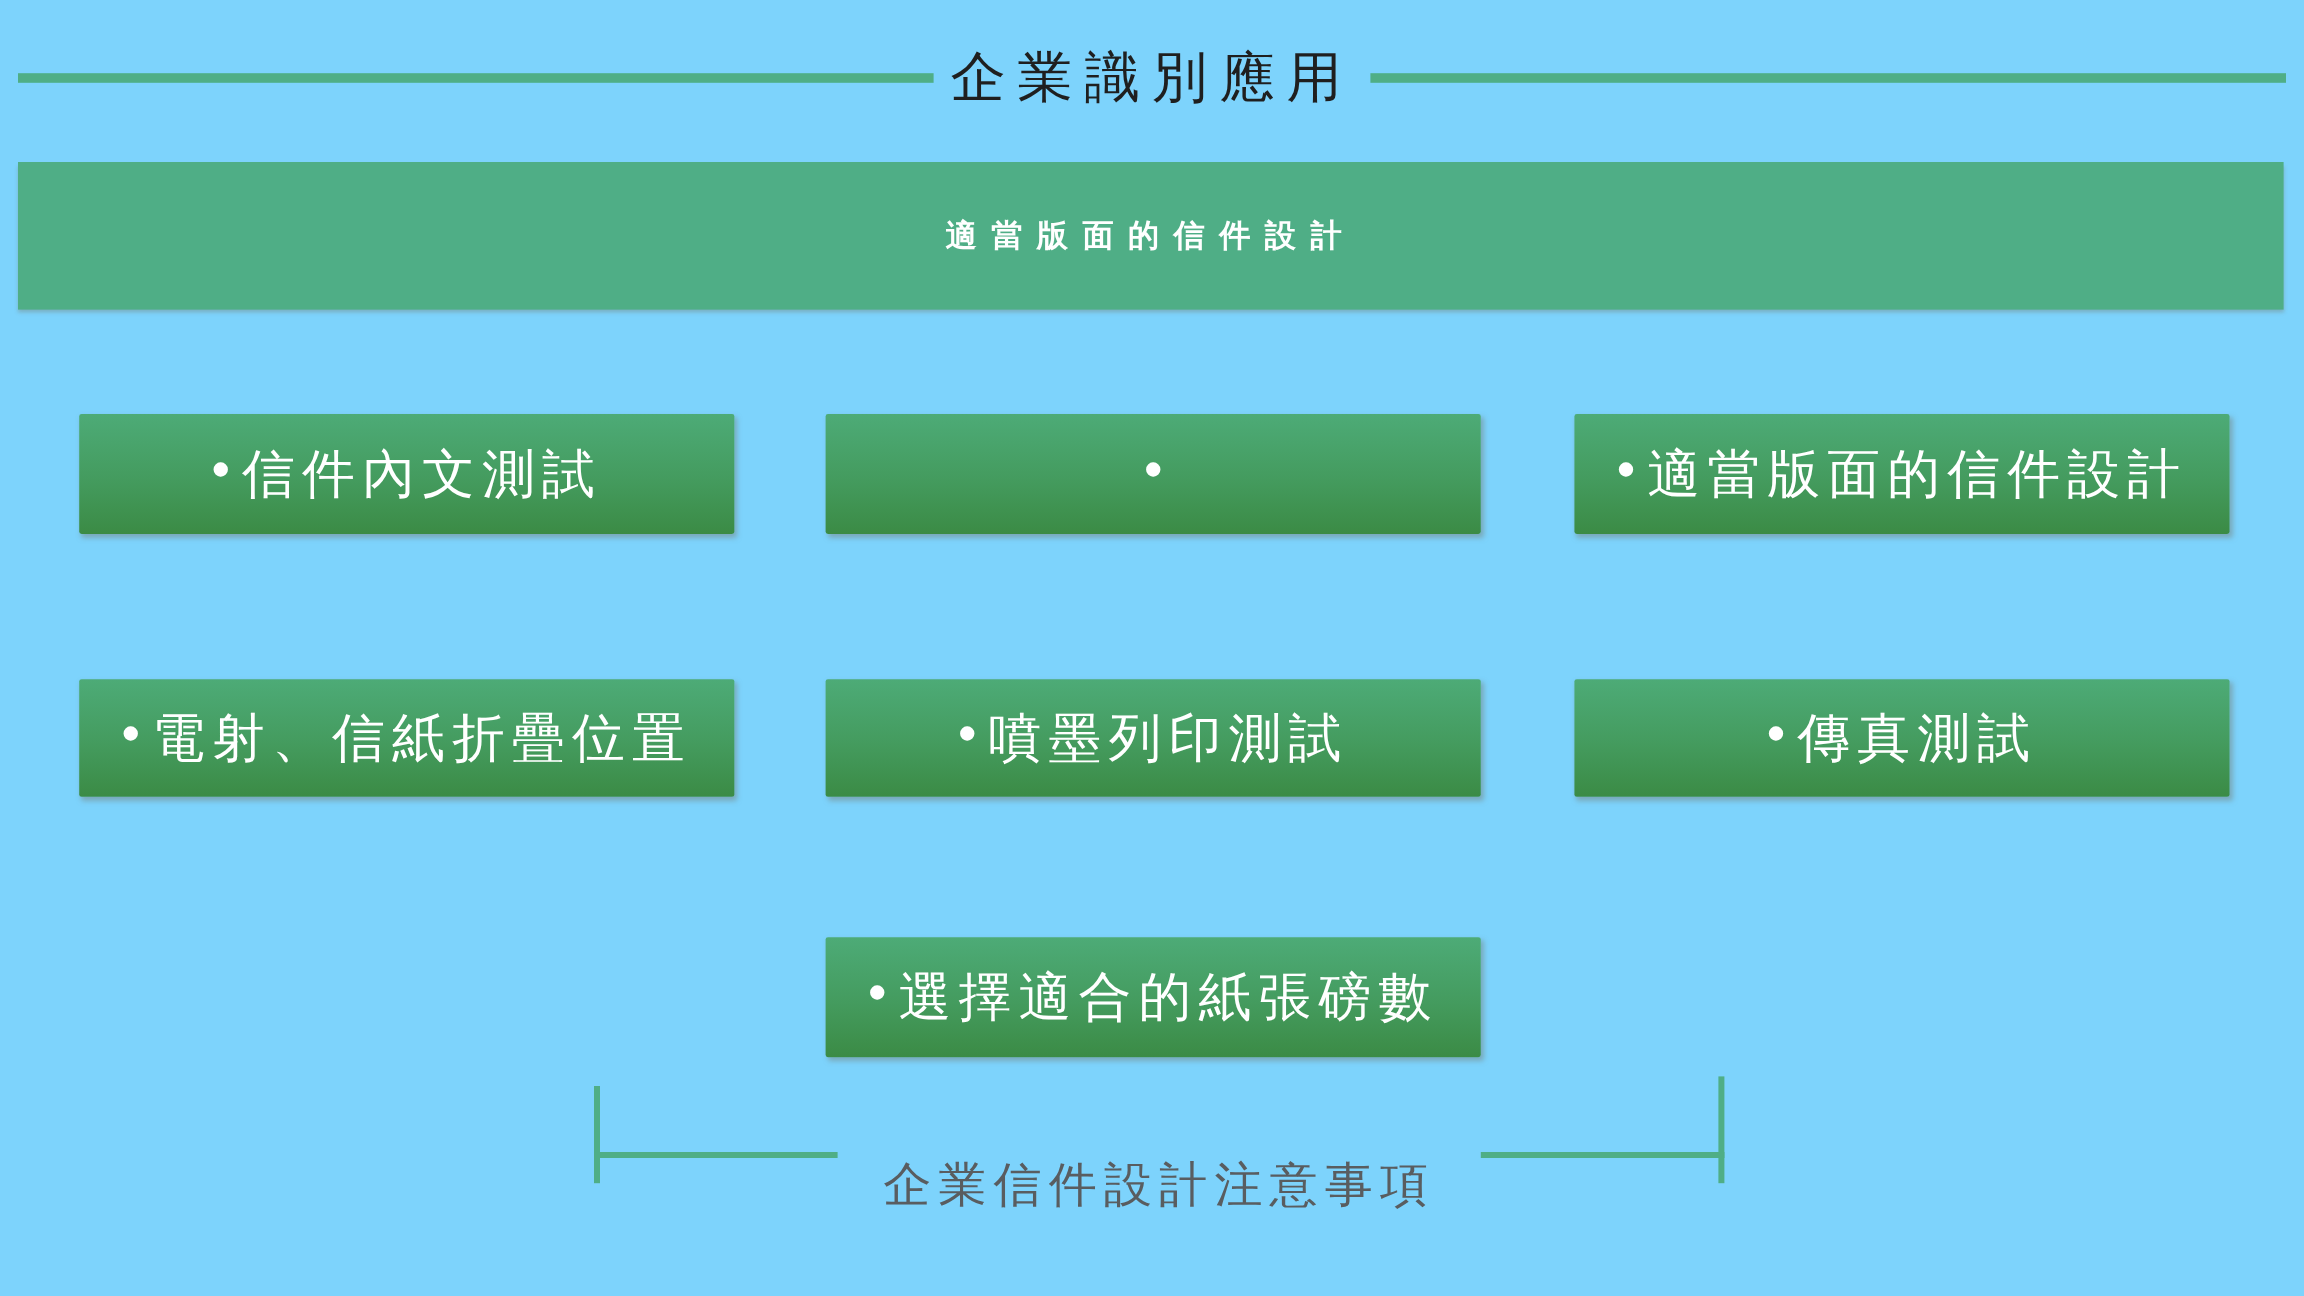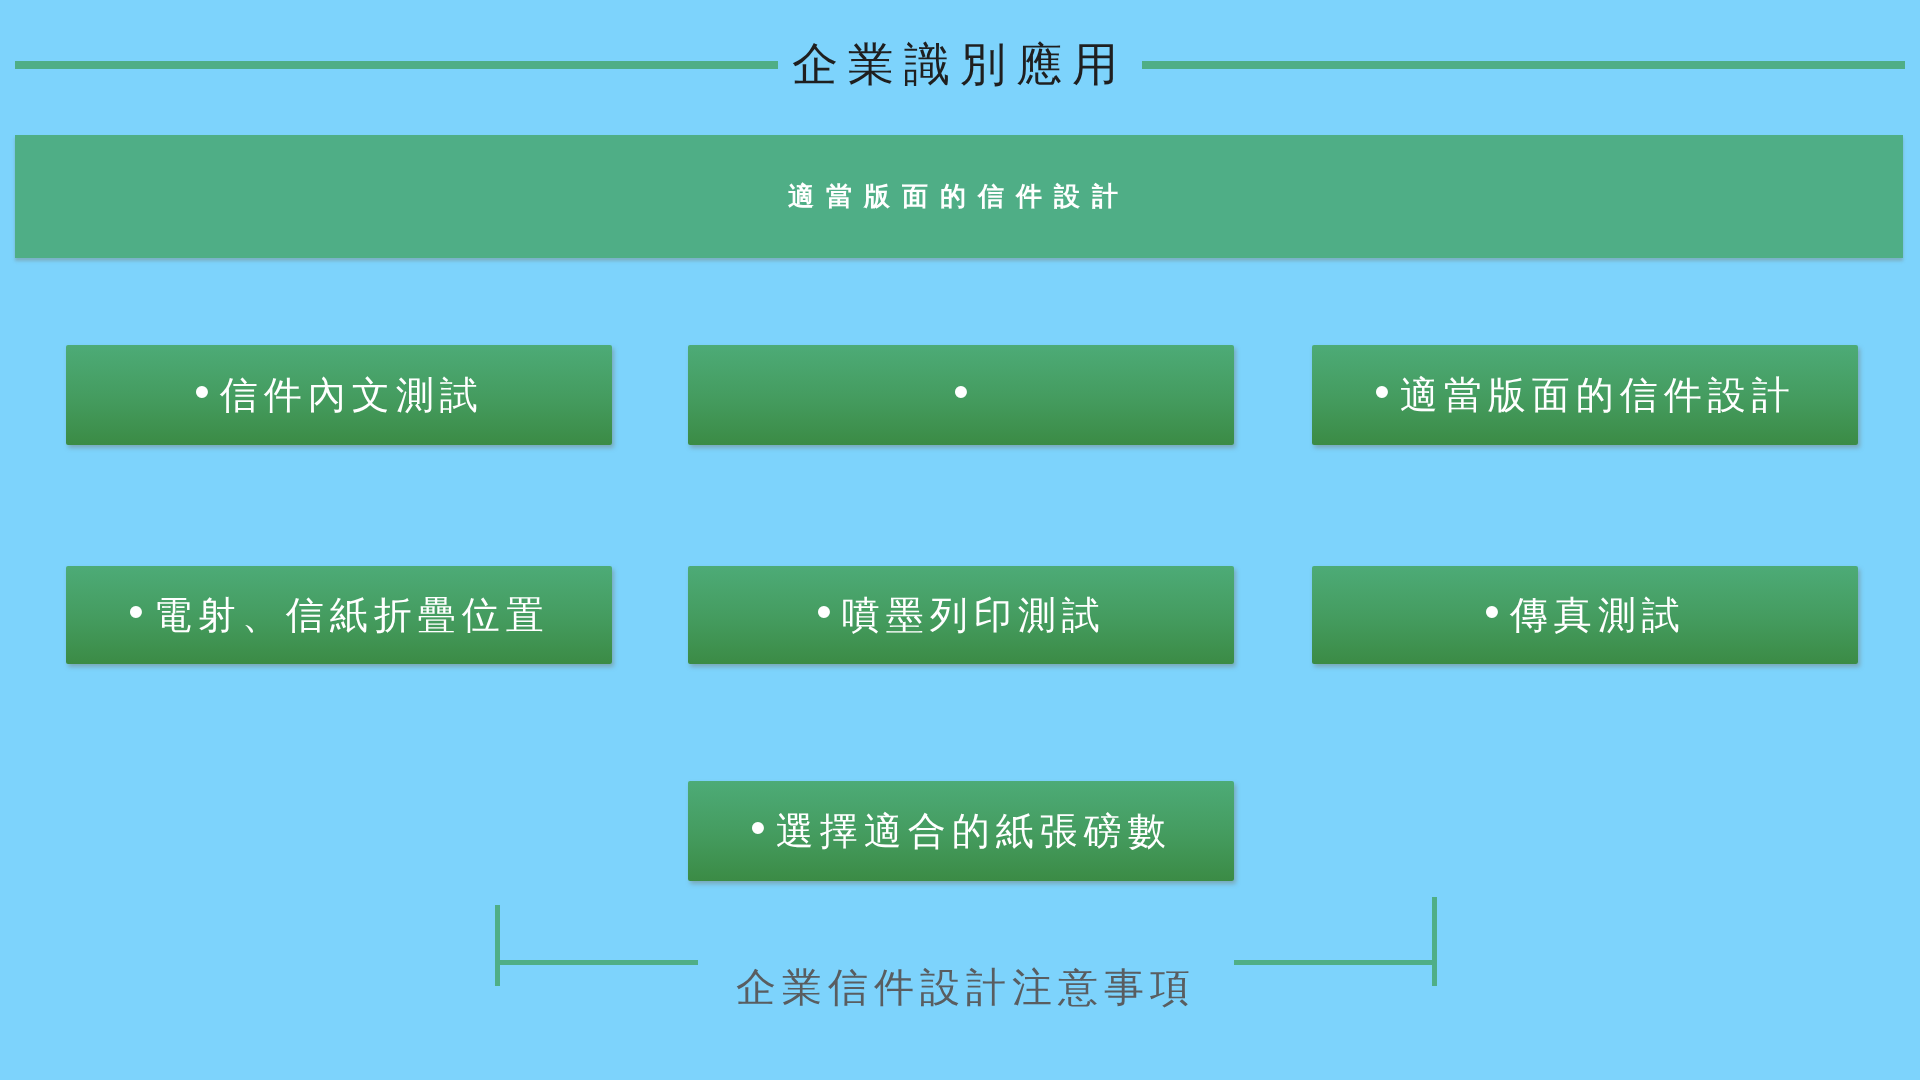--- a/index.html
+++ b/index.html
@@ -58,21 +58,21 @@
       #449B5E 55%,
       var(--box-bottom, #3B8B45) 100%);
     box-shadow: 2px 3px 4px rgba(118, 130, 124, 0.5);
     border-radius: 2px;
   }
   .box .bullet {
     color: #ffffff; font-size: 44px; line-height: 1;
     transform: translateY(-3px);
   }
   .box .box-label {
-    color: #ffffff; font-size: 38px;
+    color: #ffffff; font-size: 44px;
     letter-spacing: 6px; white-space: nowrap;
   }
   .pos-1 { left: 66px;   top: 345px; height: 100px; }
   .pos-2 { left: 688px;  top: 345px; height: 100px; }
   .pos-3 { left: 1312px; top: 345px; height: 100px; }
   .pos-4 { left: 66px;   top: 566px; height: 98px; }
   .pos-5 { left: 688px;  top: 566px; height: 98px; }
   .pos-6 { left: 1312px; top: 566px; height: 98px; }
   .pos-7 { left: 688px;  top: 781px; height: 100px; }
 

